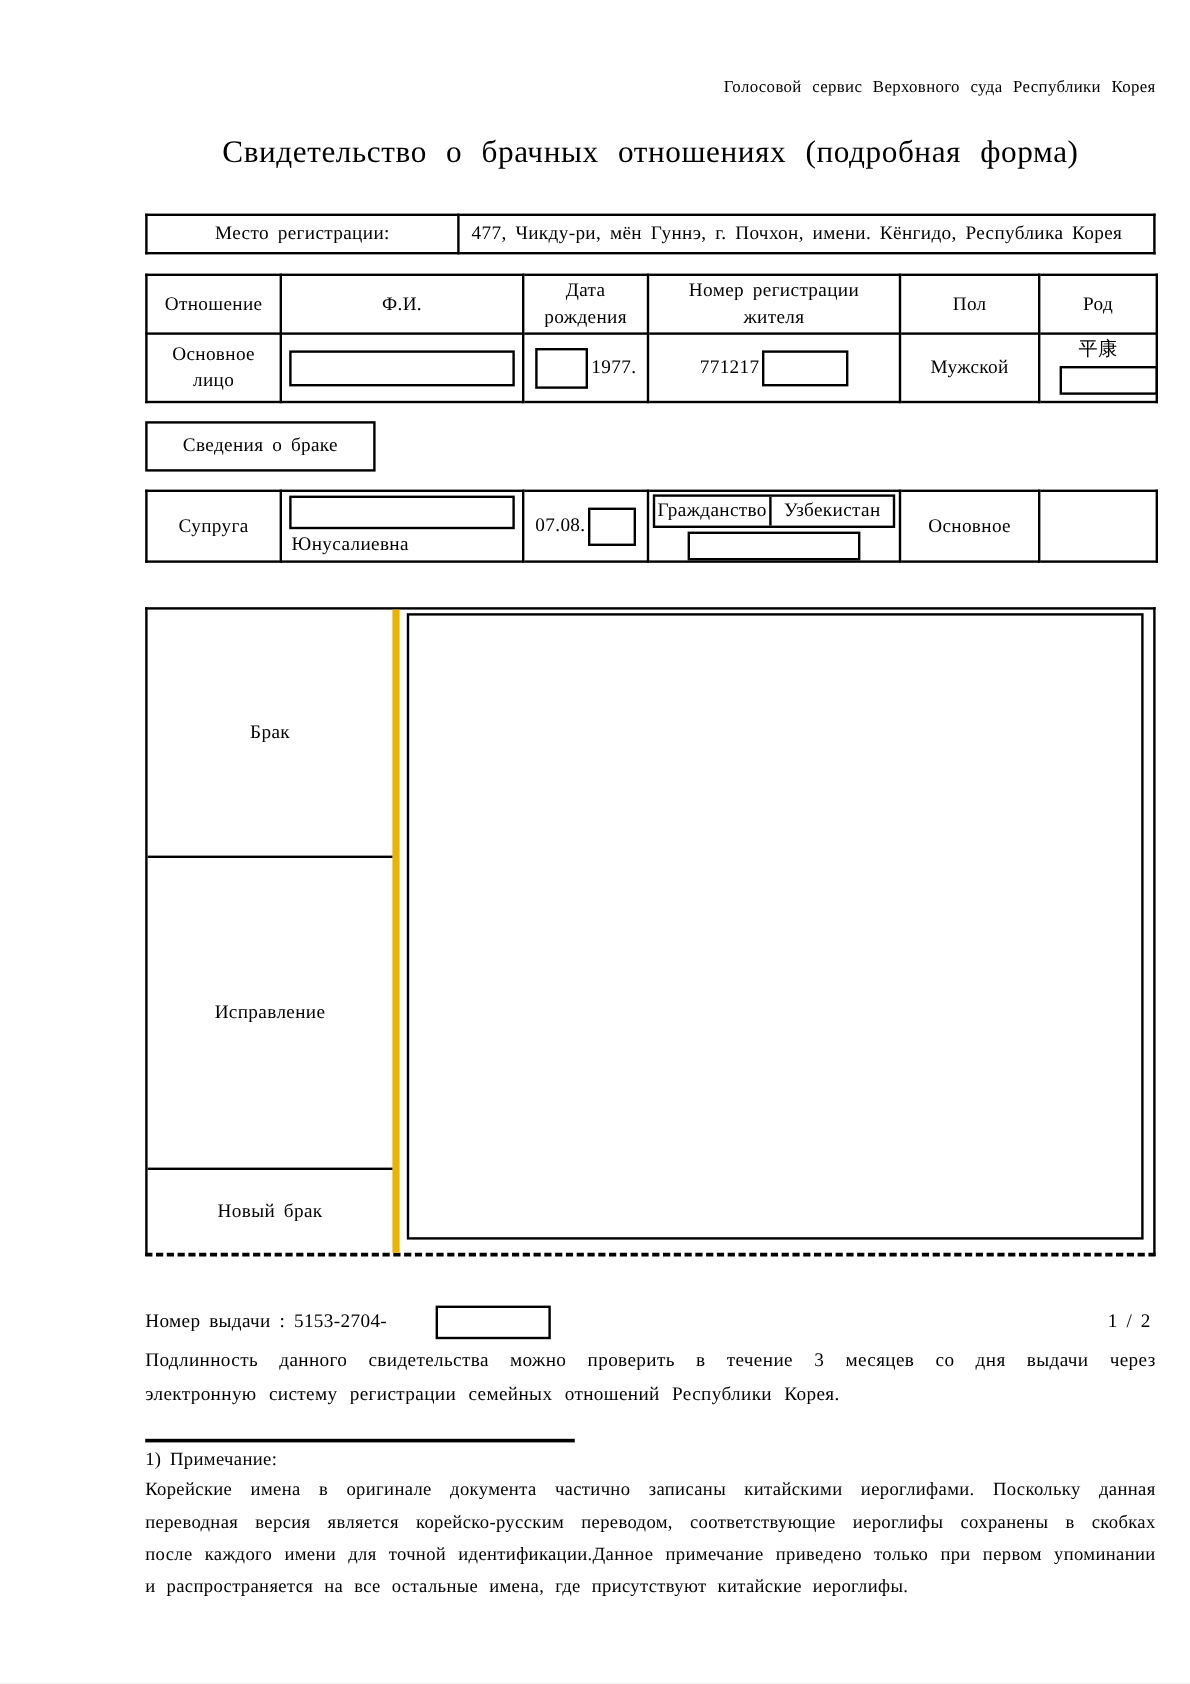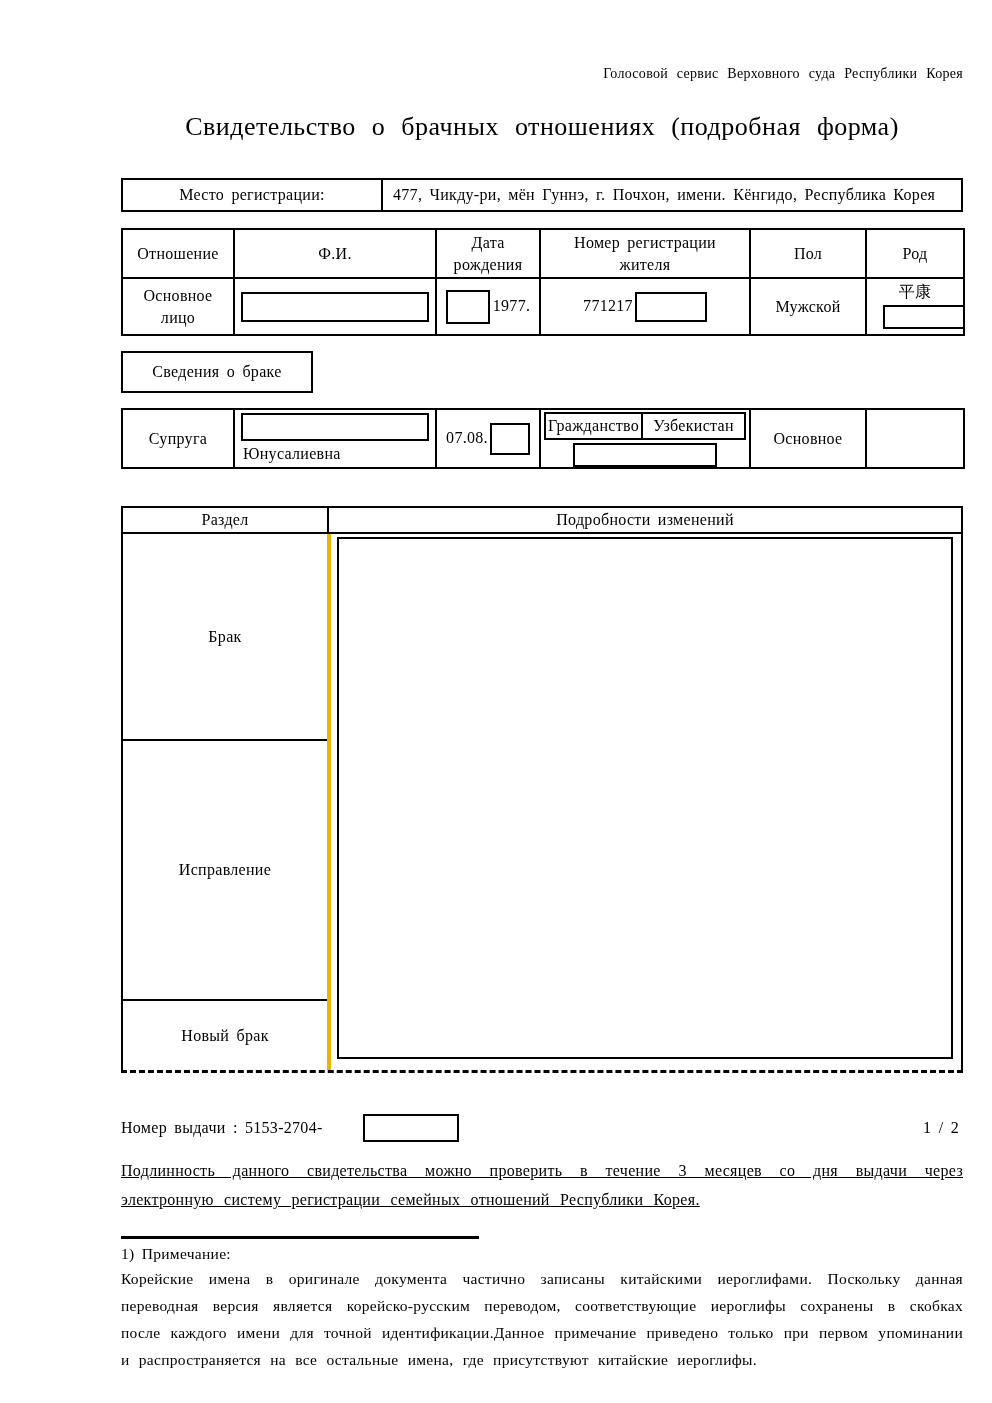--- a/index.html
+++ b/index.html
@@ -61,33 +61,33 @@
 
   .clan-cell { padding:2px 4px !important; }
   .clan-text { display:block; line-height:22px; font-family:Liberation Sans, sans-serif; }
 
   
   .changes-table { margin-top:37px; border:2px solid #000; border-bottom:3px dashed #000; }
   .ct-header { display:flex; border-bottom:2px solid #000; height:24px; line-height:24px; text-align:center; }
   .ct-h-left { width:204px; border-right:2px solid #000; }
   .ct-h-right { flex:1; }
   .ct-body { display:flex; height:536px; }
-  .ct-left { width:204px; border-right:4px solid #eab308; display:flex; flex-direction:column; }
+  .ct-left { width:204px; border-right:6px solid #eab308; display:flex; flex-direction:column; }
   .ct-row { display:flex; align-items:center; justify-content:center; }
   .ct-row1 { height:205px; border-bottom:2px solid #000; }
   .ct-row2 { height:258px; border-bottom:2px solid #000; }
   .ct-row3 { flex:1; }
   .ct-right { flex:1; }
   .ct-inner-box { border:2px solid #000; background:#fff; margin:3px 8px 0 6px; height:518px; }
 
   
   .issue-line { margin-top:41px; display:flex; align-items:center;gap:36px; }
   .issue-spacer { flex:1; }
   .page-num { padding-right:4px; }
-  .validity { margin-top:14px; text-align:justify; line-height:29px; word-spacing:6px;text-decoration:underline; }
+  .validity { margin-top:3px; text-align:justify; line-height:29px; word-spacing:6px; }
 
   .footnote { margin-top:22px; }
   .fn-rule { width:358px; height:0; border-top:3px solid #000; }
   .fn-title { margin-top:6px; font-size:15.5px; }
   .fn-body { margin-top:2px; font-size:15.5px; line-height:27px; text-align:justify; word-spacing:5px; }
 </style>
 </head>
 <body>
 
 <div class="page">
@@ -174,24 +174,20 @@
           </div>
           <span class="redact box-cit"></span>
         </td>
         <td>Основное</td>
         <td></td>
       </tr>
     </tbody>
       </table>
 
     <div class="changes-table">
-      <div class="ct-header">
-        <div class="ct-h-left">Раздел</div>
-        <div class="ct-h-right">Подробности изменений</div>
-      </div>
       <div class="ct-body">
         <div class="ct-left">
           <div class="ct-row ct-row1">Брак</div>
           <div class="ct-row ct-row2">Исправление</div>
           <div class="ct-row ct-row3">Новый брак</div>
         </div>
         <div class="ct-right">
           <div class="ct-inner-box"></div>
         </div>
       </div>

